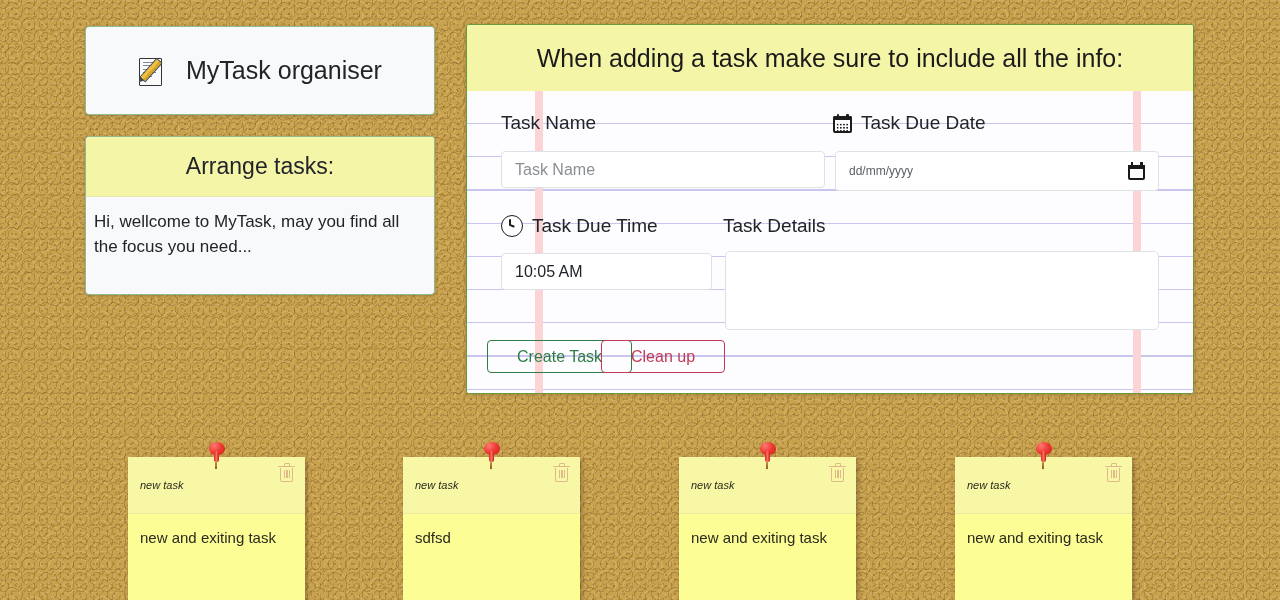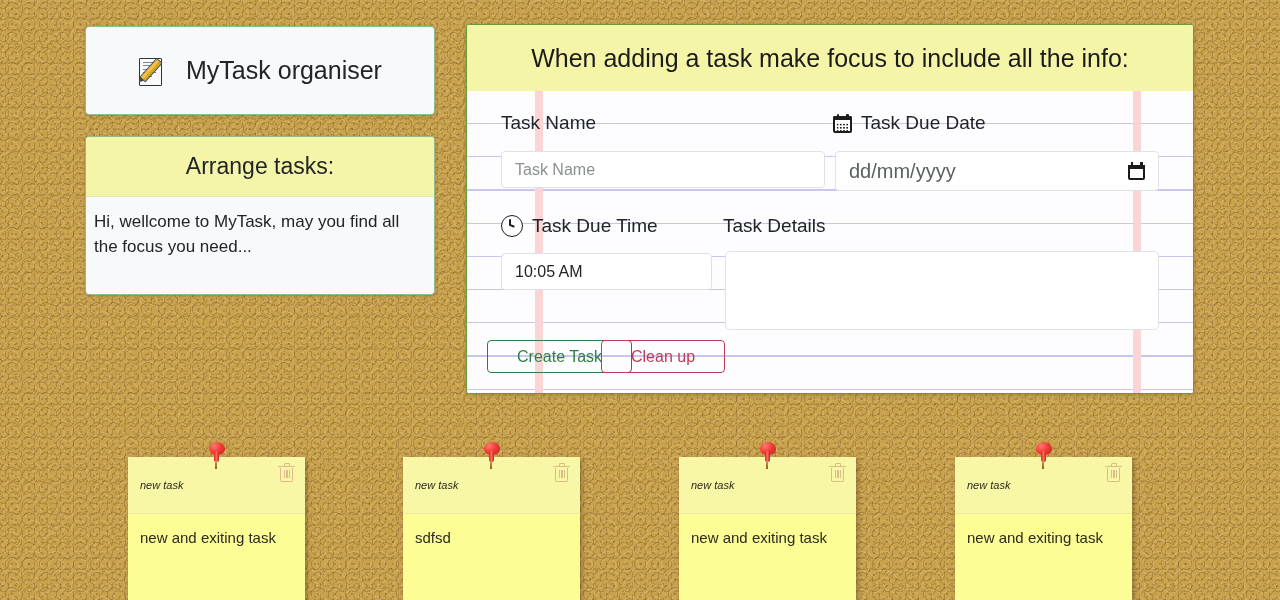--- a/index.html
+++ b/index.html
@@ -314,21 +314,21 @@
     width: 324px; height: 37px;
   }
   #inp-task-name::placeholder { color: #8b8f94; }
   #inp-due-date {
     left: 368px; top: 60px;
     width: 324px; height: 40px;
     display: flex;
     align-items: center;
     justify-content: space-between;
   }
-  #date-placeholder { color: #5b5f63; font-size: 20px; }
+  #date-placeholder { color: #5b5f63; font-size: 12px; }
   .date-picker-btn {
     width: 17px; height: 18px;
     position: relative;
     cursor: pointer;
   }
   .date-picker-btn .f {
     position: absolute; left:0; top:3px;
     width: 100%; height: 15px;
     border: 2.2px solid #1a1a1a;
     border-radius: 2px;
@@ -510,21 +510,21 @@
     <span>MyTask organiser</span>
   </div>
 </div>
 
 <div class="card" id="arrange-card">
   <div id="arrange-header">Arrange tasks:</div>
   <div id="arrange-body">Hi, wellcome to MyTask, may you find all the focus you need...</div>
 </div>
 
 <div id="form-panel">
-  <div id="form-header">When adding a task make focus to include all the info:</div>
+  <div id="form-header">When adding a task make sure to include all the info:</div>
 
   <div id="paper-body">
     <div class="margin-line" id="margin-left"></div>
     <div class="margin-line" id="margin-right"></div>
 
     <div class="fields">
 
       <div class="field-label" id="lbl-task-name">
         <span>Task Name</span>
       </div>

